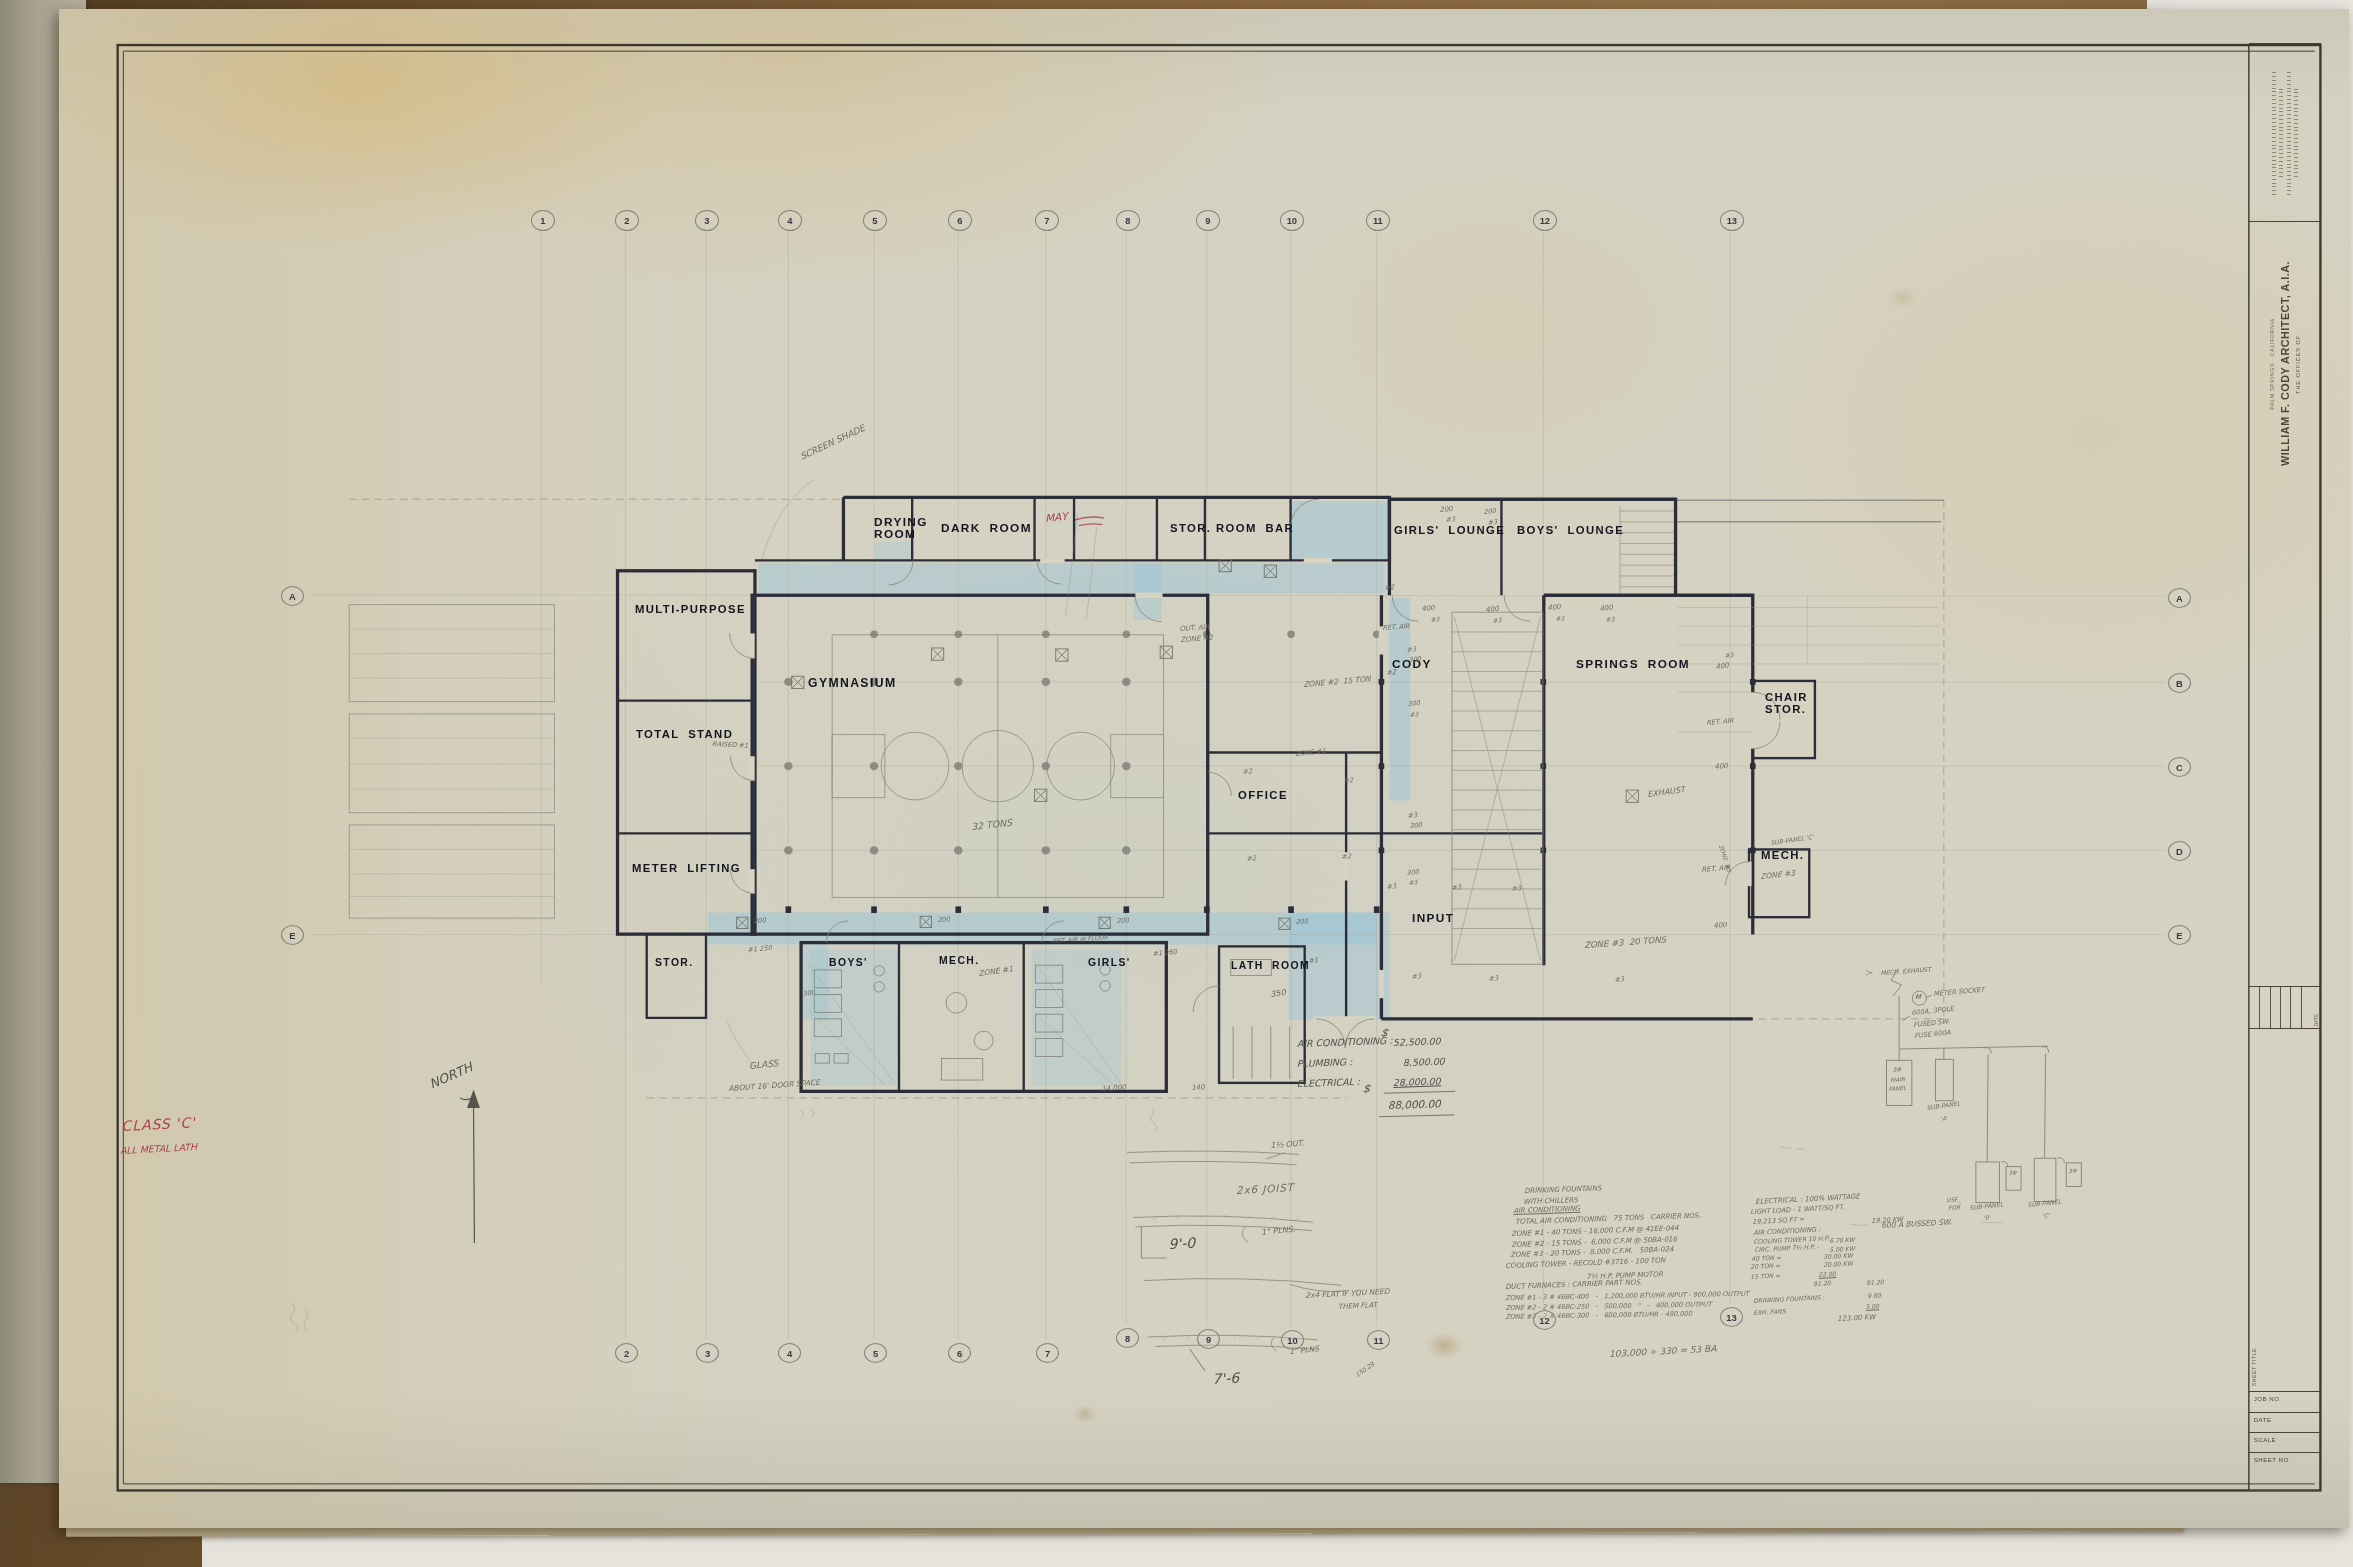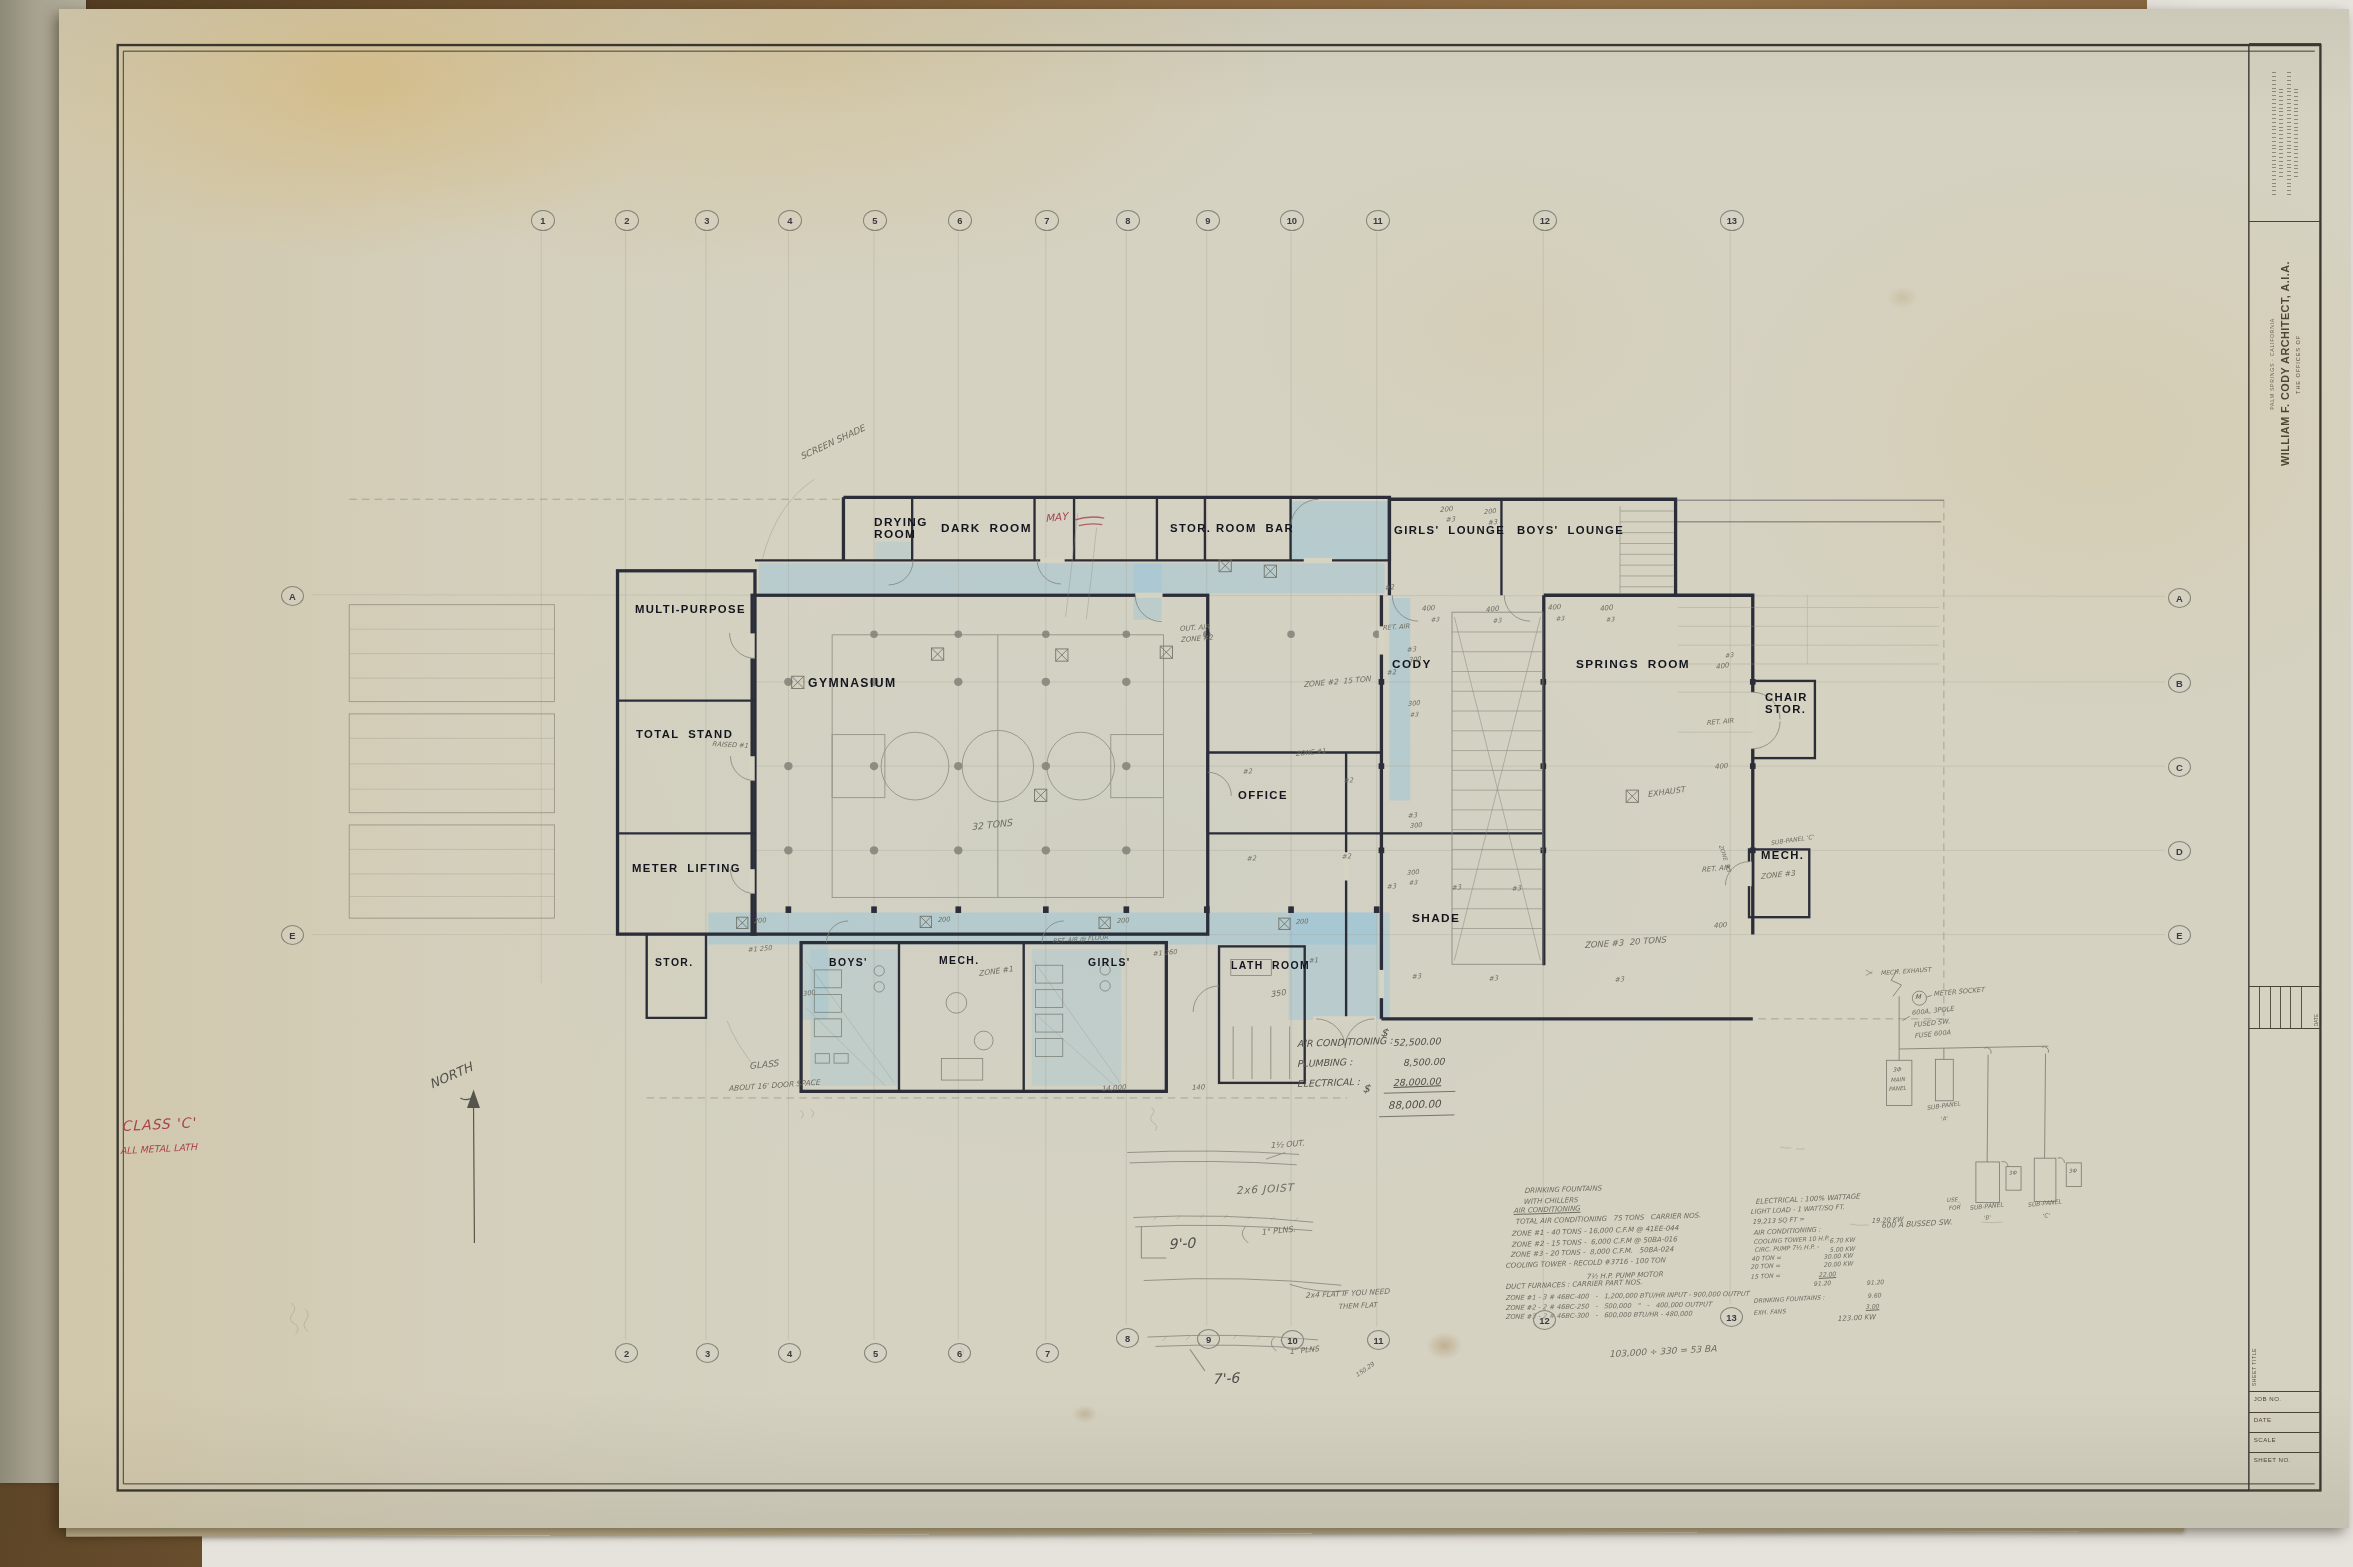--- a/index.html
+++ b/index.html
@@ -506,21 +506,21 @@
       <div class="t rm" style="left: 635px; top: 604px; font-size: 11.3px;">MULTI-PURPOSE</div>
       <div class="t rm" style="left: 808px; top: 677px; font-size: 12.2px;">GYMNASIUM</div>
       <div class="t rm" style="left: 636px; top: 729px; font-size: 11.3px;">TOTAL STAND</div>
       <div class="t rm" style="left: 632px; top: 863px; font-size: 11.3px;">METER LIFTING</div>
       <div class="t rm" style="left: 1392px; top: 658px; font-size: 11.8px;">CODY</div>
       <div class="t rm" style="left: 1576px; top: 658px; font-size: 11.8px;">SPRINGS ROOM</div>
       <div class="t rm" style="left: 1765px; top: 692px; font-size: 11.3px;">CHAIR
 STOR.</div>
       <div class="t rm" style="left: 1761px; top: 850px; font-size: 11.3px;">MECH.</div>
       <div class="t rm" style="left: 1225px; top: 790px; font-size: 11.3px; margin-left: 13px;">OFFICE</div>
-      <div class="t rm" style="left: 1412px; top: 912px; font-size: 11.8px;">SHADE</div>
+      <div class="t rm" style="left: 1412px; top: 912px; font-size: 11.8px;">INPUT</div>
       <div class="t rm" style="left: 655px; top: 958px; font-size: 10.4px;">STOR.</div>
       <div class="t rm" style="left: 829px; top: 958px; font-size: 10.4px;">BOYS'</div>
       <div class="t rm" style="left: 939px; top: 956px; font-size: 10.4px;">MECH.</div>
       <div class="t rm" style="left: 1088px; top: 958px; font-size: 10.4px;">GIRLS'</div>
       <div class="t rm" style="left: 1231px; top: 961px; font-size: 10.4px;">LATH ROOM</div>
       <div class="t hand" style="left: 800px; top: 453px; font-size: 9px; transform: rotate(-25deg) skewX(-5deg);">SCREEN SHADE</div>
       <div class="t hand red" style="left: 1046px; top: 513px; font-size: 10.4px; transform: rotate(-6deg) skewX(-5deg);">MAY</div>
       <div class="t hand" style="left: 1180px; top: 626px; font-size: 7px; transform: rotate(-4deg) skewX(-5deg);">OUT. AIR</div>
       <div class="t hand" style="left: 1181px; top: 637px; font-size: 7px; transform: rotate(-4deg) skewX(-5deg);">ZONE #2</div>
       <div class="t hand" style="left: 1440px; top: 507px; font-size: 7px; transform: rotate(-5deg) skewX(-5deg);">200</div>

